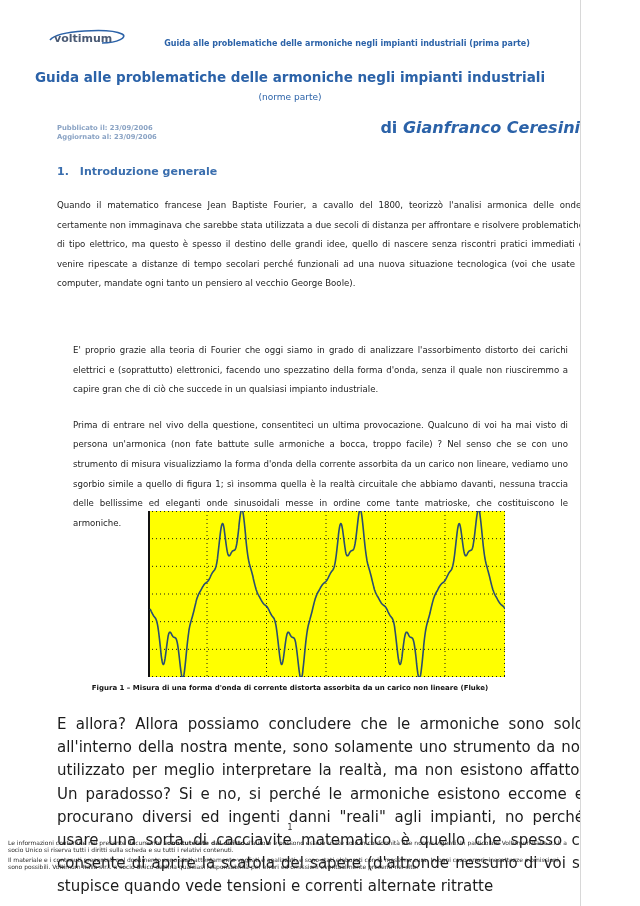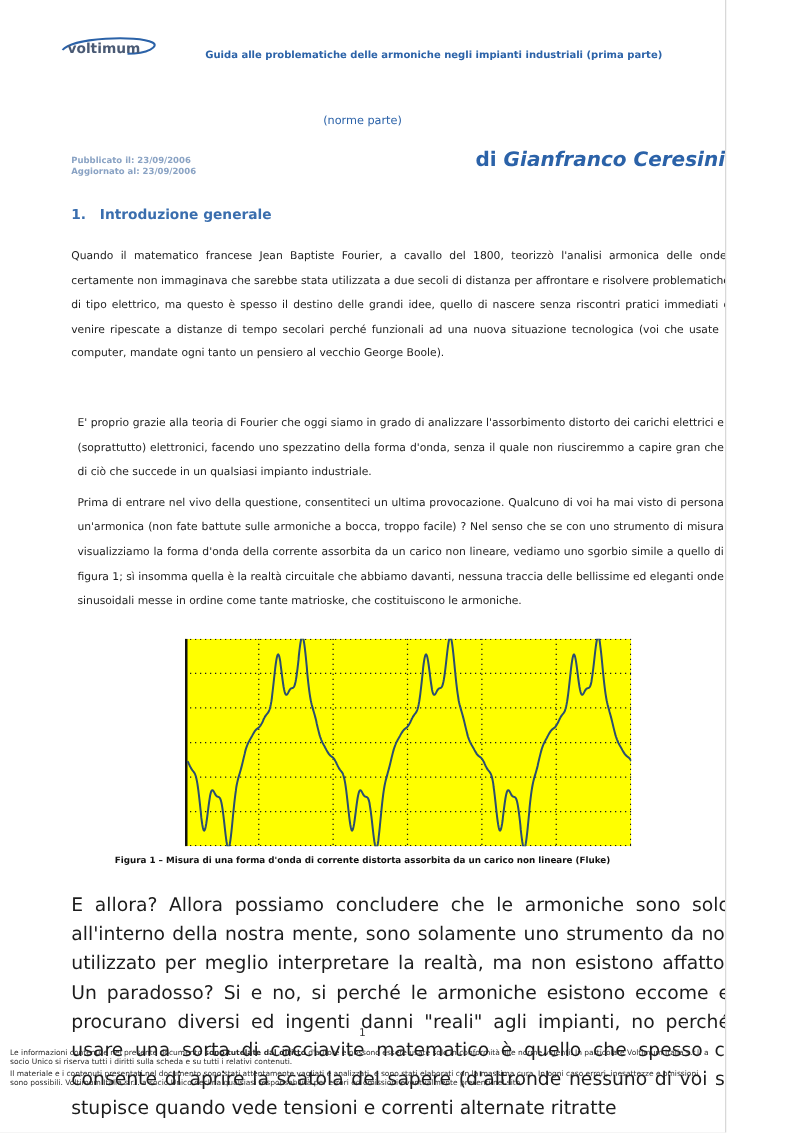--- a/index.html
+++ b/index.html
@@ -43,21 +43,21 @@
     font-size:11px;font-weight:bold;color:#3a6eae;
   }
   .section-heading .sec-num{margin-right:11px;}
   
   .body-text{
     position:absolute;left:57px;width:527px;margin:0;
     text-align:justify;font-size:8.6px;line-height:19.6px;color:#1c1c1c;
   }
   .p1{top:196px;}
   .pgroup{position:absolute;left:57px;width:527px;top:325px;}
-  .pgroup p{margin:5px;text-align:justify;font-size:8.6px;line-height:19.6px;}
+  .pgroup p{margin:16px;text-align:justify;font-size:8.6px;line-height:19.6px;}
   .p4{top:713px;font-size:15px;line-height:23.2px;}
   
   .figure-wrap{position:absolute;left:148px;top:511px;width:357px;height:166px;}
   .figure-caption{
     position:absolute;left:30px;right:30px;top:684px;
     text-align:center;font-size:7px;font-weight:bold;color:#111111;
   }
   
   .page-number{
     position:absolute;left:0;right:0;top:822px;
@@ -75,20 +75,21 @@
 <div class="page">
 
   <div class="logo">
     <svg width="86" height="24" viewBox="0 0 86 24">
       <path d="M6,14 C14,4 66,2 78,8 C84,11 74,17 58,17" fill="none" stroke="#2b62a8" stroke-width="1.6"></path>
       <text x="10" y="16" font-size="11" font-weight="bold" fill="#4a5a74" font-family="DejaVu Sans, Liberation Sans, sans-serif">voltimum</text>
     </svg>
   </div>
   <div class="running-title">Guida alle problematiche delle armoniche negli impianti industriali (prima parte)</div>
 
+  <h1 class="main-title">Guida alle problematiche delle armoniche negli impianti industriali</h1>
   <div class="subtitle">(norme parte)</div>
 
   <div class="meta">
     <div>Pubblicato il: 23/09/2006</div>
     <div>Aggiornato al: 23/09/2006</div>
   </div>
   <div class="byline"><span>di </span><span class="author">Gianfranco Ceresini</span></div>
 
   <h2 class="section-heading"><span class="sec-num">1.</span><span>Introduzione generale</span></h2>
 

